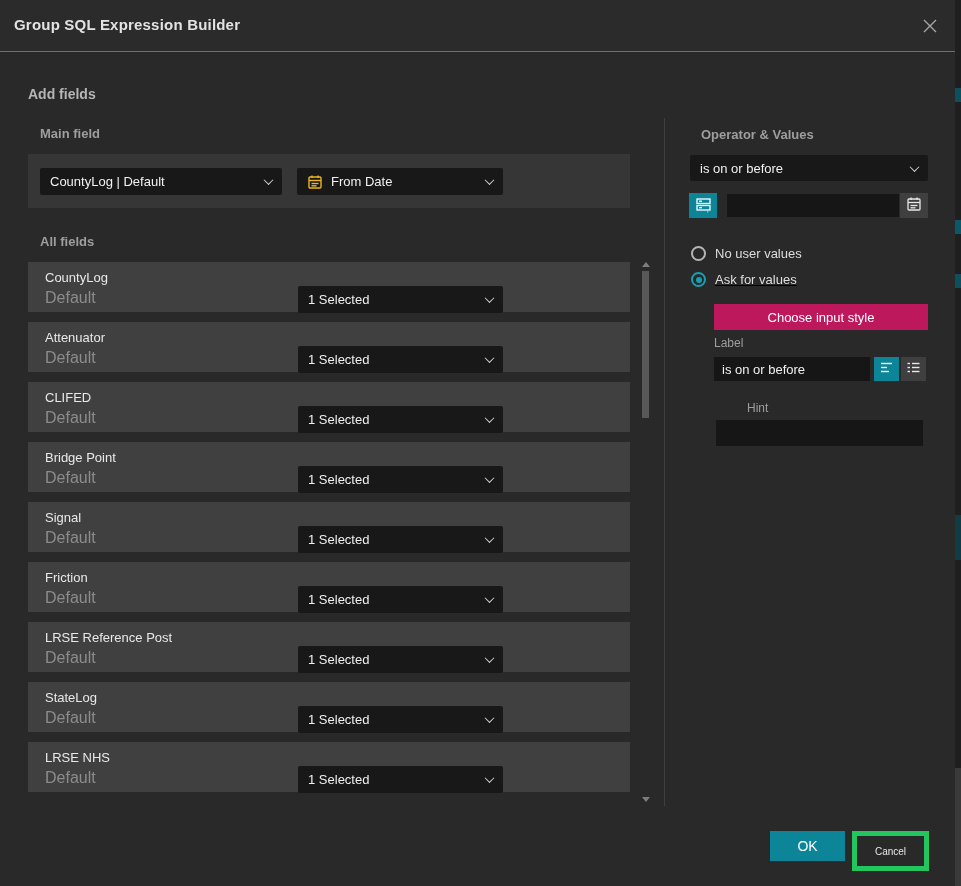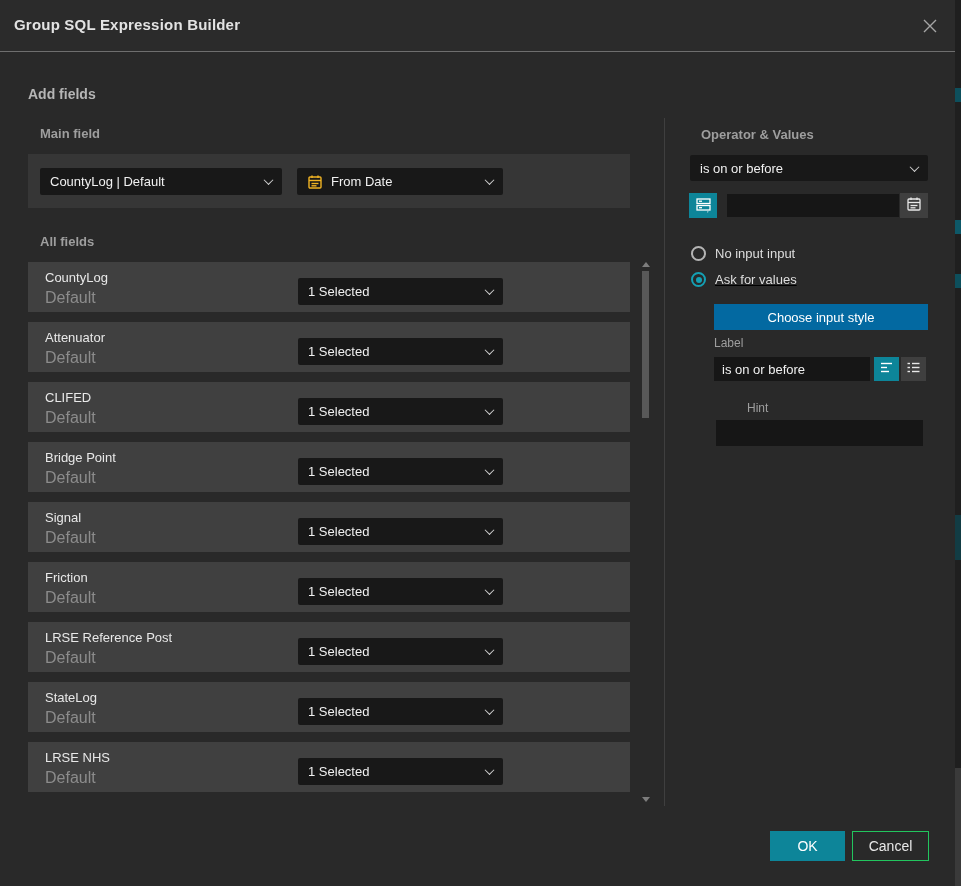--- a/index.html
+++ b/index.html
@@ -27,21 +27,21 @@
   .main-container{position:absolute;left:28px;top:154px;width:602px;height:54px;background:#363636;}
   .layer-select{position:absolute;left:12px;top:14px;width:242px;height:27px;}
   .date-field-select{position:absolute;left:269px;top:14px;width:206px;height:27px;}
   .cal-icon{margin-right:8px;flex:none;display:flex;}
 
   
   .fields-list{position:absolute;left:28px;top:262px;width:602px;}
   .field-row{position:relative;width:602px;height:50px;background:#404040;margin-bottom:10px;}
   .field-name{position:absolute;left:17px;top:8px;font-size:13px;color:#e8e8e8;}
   .field-sub{position:absolute;left:17px;top:27px;font-size:16px;color:#8c8c8c;}
-  .row-select{position:absolute;left:270px;top:16px;width:205px;height:27px;}
+  .row-select{position:absolute;left:270px;top:24px;width:205px;height:27px;}
 
   
   .scrollbar{position:absolute;left:640px;top:258px;width:12px;height:548px;}
   .sb-arrow-up{position:absolute;left:2px;top:4px;width:0;height:0;border-left:4px solid transparent;border-right:4px solid transparent;border-bottom:5px solid #7d7d7d;cursor:pointer;}
   .sb-arrow-dn{position:absolute;left:2px;bottom:4px;width:0;height:0;border-left:4px solid transparent;border-right:4px solid transparent;border-top:5px solid #7d7d7d;cursor:pointer;}
   .sb-thumb{position:absolute;left:2px;top:13px;width:7px;height:147px;background:#585858;cursor:grab;}
 
   
   .v-divider{position:absolute;left:664px;top:118px;width:1px;height:688px;background:#3f3f3f;}
 
@@ -52,33 +52,33 @@
   .value-cal-btn{position:absolute;left:900px;top:193px;width:28px;height:25px;background:#3f3f3f;border:none;display:flex;align-items:center;justify-content:center;cursor:pointer;}
 
   .radio-row{position:absolute;left:691px;display:flex;align-items:center;cursor:pointer;}
   .radio-row-1{top:246px;}
   .radio-row-2{top:272px;text-decoration:underline;}
   .radio{width:15px;height:15px;border-radius:50%;border:2px solid #b4b4b4;flex:none;}
   .radio.checked{border-color:#14a0b4;position:relative;}
   .radio.checked::after{content:"";position:absolute;left:2.5px;top:2.5px;width:6px;height:6px;border-radius:50%;background:#14a0b4;}
   .radio-label{margin-left:9px;font-size:13px;color:#dedede;}
 
-  .choose-style-btn{position:absolute;left:714px;top:304px;width:214px;height:26px;background:#0369a1;border:none;color:#fff;font-size:13px;cursor:pointer;}
+  .choose-style-btn{position:absolute;left:714px;top:304px;width:214px;height:26px;background:#be185d;border:none;color:#fff;font-size:13px;cursor:pointer;}
   .small-label{position:absolute;font-size:12px;color:#9e9e9e;}
   .lbl-label{left:714px;top:336px;}
   .lbl-hint{left:715px;top:401px;margin-left:32px;}
   .label-input{position:absolute;left:714px;top:357px;width:156px;height:24px;background:#161616;border:none;color:#f0f0f0;font-size:13px;padding:0 8px;}
   .toggle-btn{position:absolute;top:357px;width:25px;height:24px;border:none;display:flex;align-items:center;justify-content:center;cursor:pointer;}
   .toggle-align{left:874px;background:#0d8599;}
   .toggle-list{left:901px;background:#3f3f3f;}
   .hint-input{position:absolute;left:716px;top:420px;width:207px;height:26px;background:#161616;border:none;color:#f0f0f0;font-size:13px;padding:0 8px;}
 
   
   .ok-btn{position:absolute;left:770px;top:831px;width:75px;height:30px;background:#0d8599;border:none;color:#fff;font-size:14px;cursor:pointer;}
-  .cancel-btn{position:absolute;left:852px;top:831px;width:77px;height:30px;background:transparent;border:1px solid #22c55e;color:#e8e8e8;font-size:14px;cursor:pointer;}
+  .cancel-btn{position:absolute;left:852px;top:831px;width:77px;height:40px;background:transparent;border:5px solid #22c55e;color:#e8e8e8;font-size:10px;cursor:pointer;}
 
   
   .edge-strip{position:absolute;right:0;top:0;width:6px;height:886px;background:#1f1f1f;}
   .edge-strip .fleck{position:absolute;left:0;width:6px;}
   .fleck1{top:88px;height:14px;background:#0d4f5c;}
   .fleck2{top:220px;height:14px;background:#0d5868;}
   .fleck3{top:274px;height:14px;background:#0d4f5c;}
   .fleck4{top:515px;height:45px;background:#123c44;}
   .fleck5{top:768px;height:118px;background:#3a3a3a;}
 </style>
@@ -238,21 +238,21 @@
             <line x1="11" y1="1.5" x2="11" y2="4"></line>
             <line x1="4.5" y1="9.5" x2="11.5" y2="9.5"></line>
             <line x1="4.5" y1="11.8" x2="9.5" y2="11.8"></line>
           </g>
         </svg>
     </span>
   </button>
 
   <div class="radio-row radio-row-1">
     <span class="radio"></span>
-    <span class="radio-label">No input input</span>
+    <span class="radio-label">No user values</span>
   </div>
   <div class="radio-row radio-row-2">
     <span class="radio checked"></span>
     <span class="radio-label">Ask for values</span>
   </div>
 
   <button class="choose-style-btn">Choose input style</button>
 
   <div class="small-label lbl-label">Label</div>
   <input class="label-input" type="text" value="is on or before" style="">

